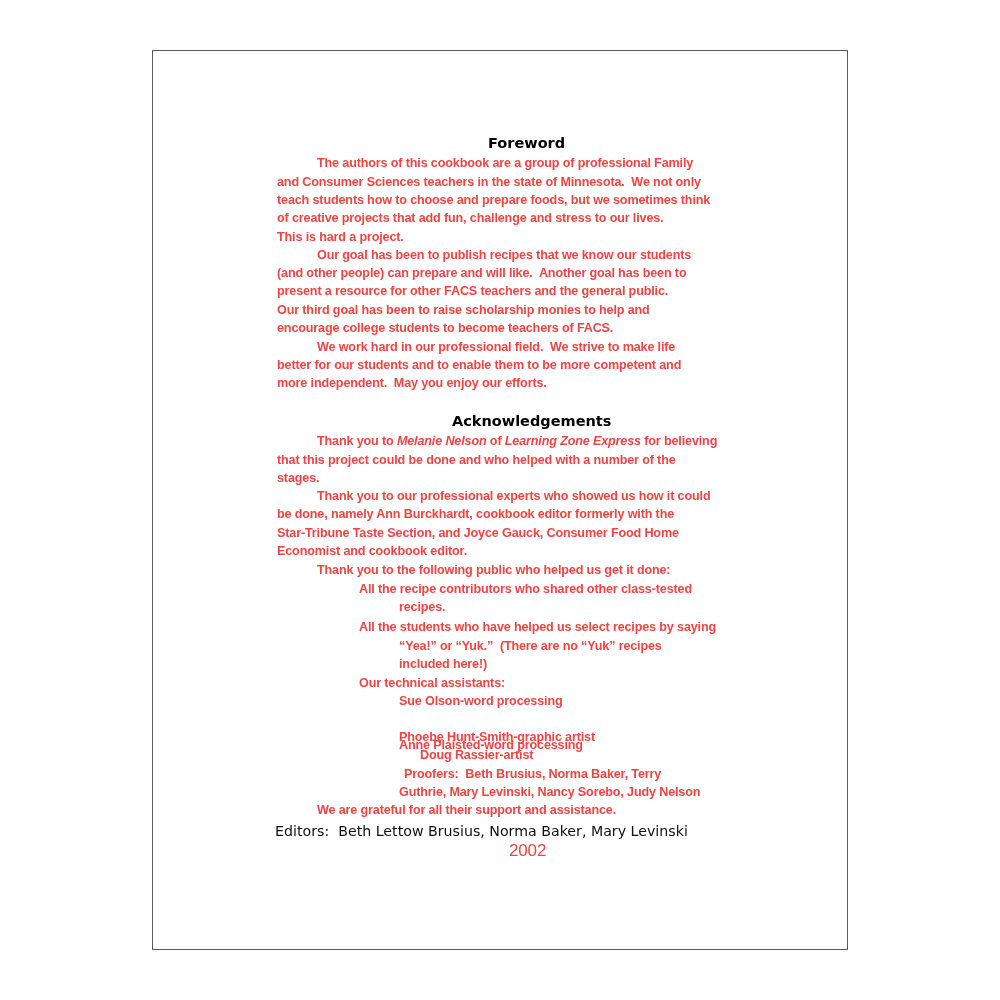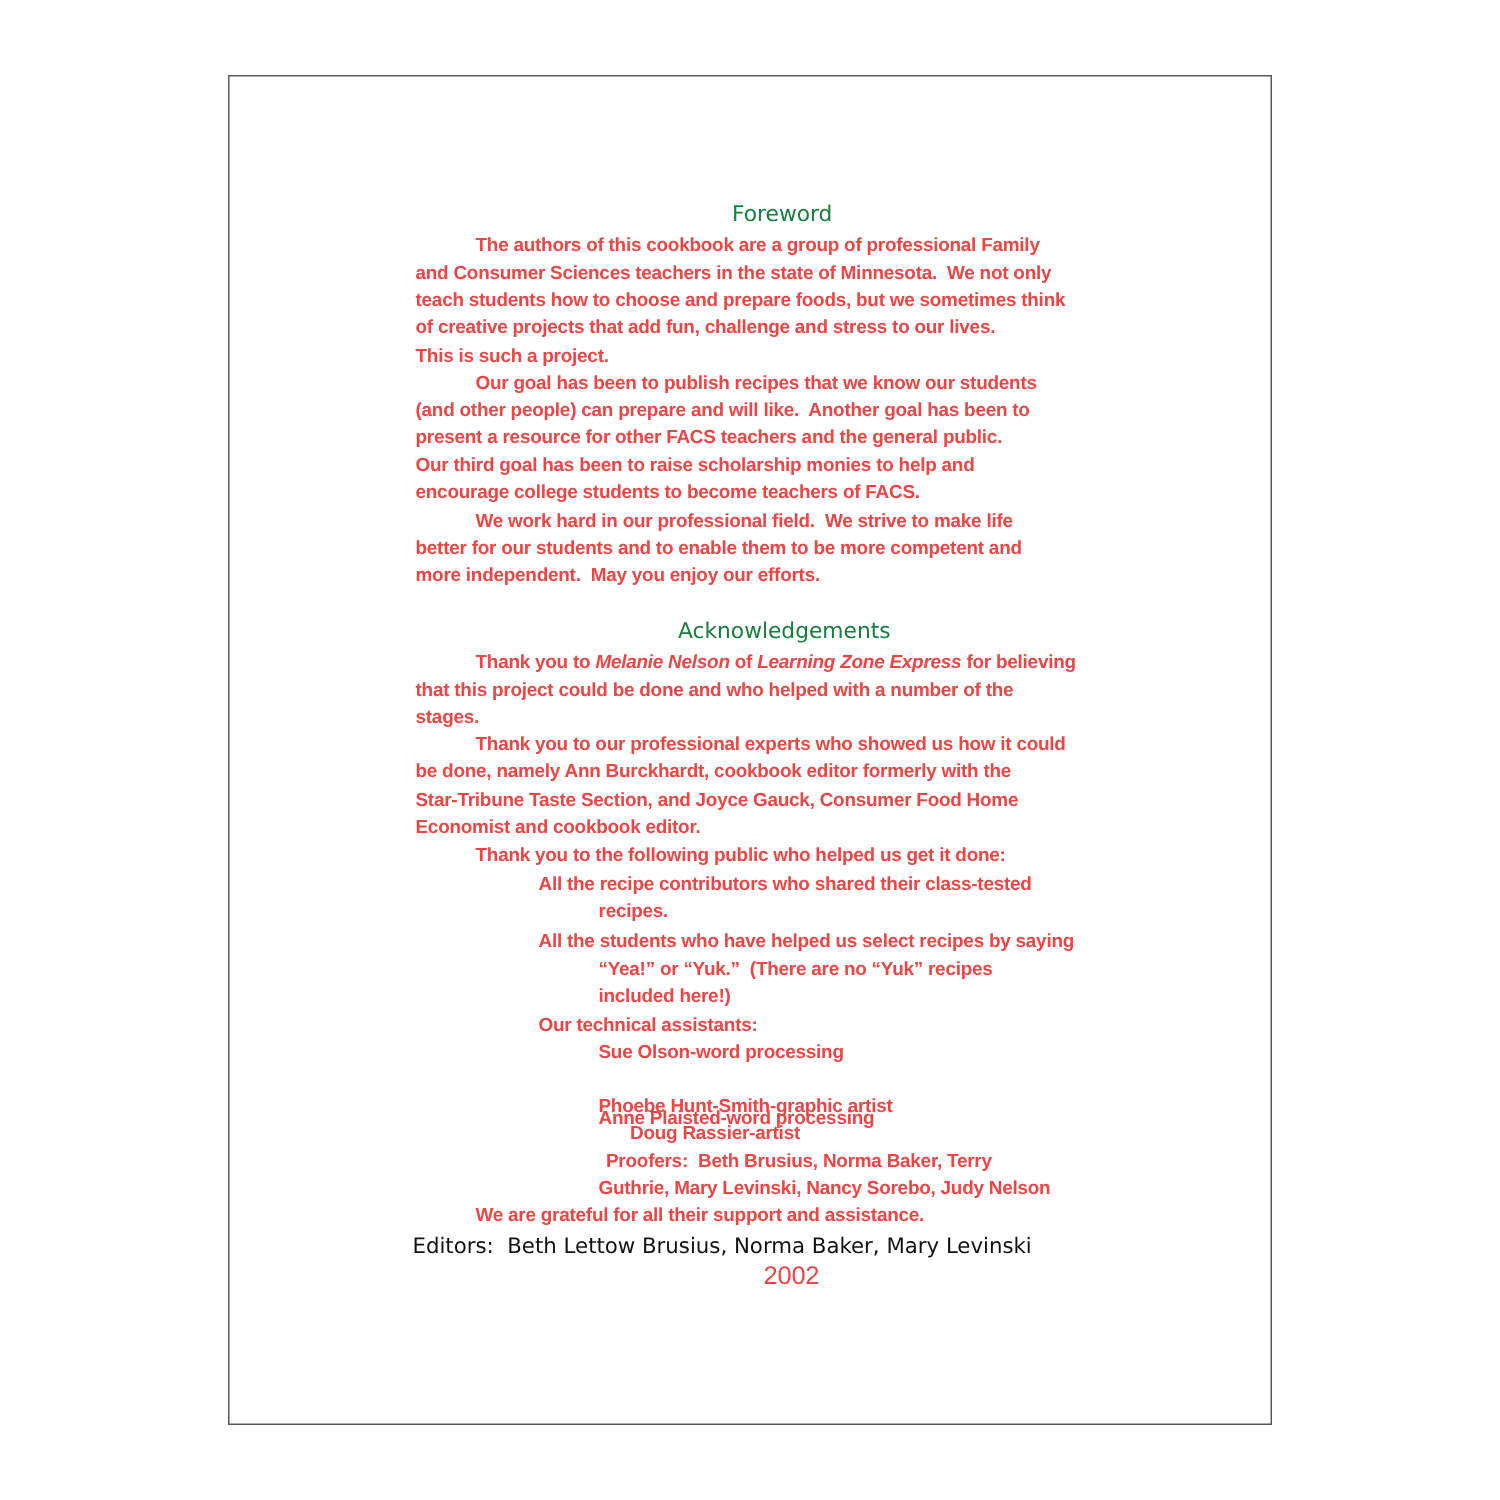--- a/index.html
+++ b/index.html
@@ -7,41 +7,41 @@
     .page {
       position: absolute; left: 152px; top: 50px; width: 694px; height: 898px;
       border: 1px solid #5a5a5a; background: #ffffff;
     }
     .ln {
       position: absolute; white-space: pre; color: #ef4444;
       font-family: Liberation Sans, sans-serif; font-size: 12.6px; line-height: 18px;
       font-weight: bold; letter-spacing: -0.15px;
     }
     .hd {
-      position: absolute; white-space: pre; color: #15803d;
+      position: absolute; white-space: pre; color: #000000;
       font-family: "DejaVu Sans", sans-serif; font-size: 14.5px; line-height: 20px;
-      font-weight: normal;
+      font-weight: bold;
     }
     .ed {
       position: absolute; white-space: pre; color: #111;
       font-family: "DejaVu Sans", sans-serif; font-size: 14.2px; line-height: 20px;
     }
     .it { font-style: italic; }
   </style>
 </head>
 <body>
 
 <div class="page"></div>
 
 <div class="hd" style="left:488px; top:133px;">Foreword</div>
 <div class="ln" style="left:317px; top:154px;">The authors of this cookbook are a group of professional Family</div>
 <div class="ln" style="left:277px; top:173px;">and Consumer Sciences teachers in the state of Minnesota.  We not only</div>
 <div class="ln" style="left:277px; top:191px;">teach students how to choose and prepare foods, but we sometimes think</div>
 <div class="ln" style="left:277px; top:209px;">of creative projects that add fun, challenge and stress to our lives.</div>
-<div class="ln" style="left:277px; top:228px;">This is such a project.</div>
+<div class="ln" style="left:277px; top:228px;">This is hard a project.</div>
 <div class="ln" style="left:317px; top:246px;">Our goal has been to publish recipes that we know our students</div>
 <div class="ln" style="left:277px; top:264px;">(and other people) can prepare and will like.  Another goal has been to</div>
 <div class="ln" style="left:277px; top:282px;">present a resource for other FACS teachers and the general public.</div>
 <div class="ln" style="left:277px; top:301px;">Our third goal has been to raise scholarship monies to help and</div>
 <div class="ln" style="left:277px; top:319px;">encourage college students to become teachers of FACS.</div>
 <div class="ln" style="left:317px; top:338px;">We work hard in our professional field.  We strive to make life</div>
 <div class="ln" style="left:277px; top:356px;">better for our students and to enable them to be more competent and</div>
 <div class="ln" style="left:277px; top:374px;">more independent.  May you enjoy our efforts.</div>
 
 <div class="hd" style="left:452px; top:411px;">Acknowledgements</div>
@@ -49,21 +49,21 @@
 <div class="ln" style="left:317px; top:432px;"><span>Thank you to </span><span class="it">Melanie Nelson</span><span> of </span><span class="it">Learning Zone Express</span><span> for believing</span></div>
 <div class="ln" style="left:277px; top:451px;">that this project could be done and who helped with a number of the</div>
 <div class="ln" style="left:277px; top:469px;">stages.</div>
 
 <div class="ln" style="left:317px; top:487px;">Thank you to our professional experts who showed us how it could</div>
 <div class="ln" style="left:277px; top:505px;">be done, namely Ann Burckhardt, cookbook editor formerly with the</div>
 <div class="ln" style="left:277px; top:524px;">Star-Tribune Taste Section, and Joyce Gauck, Consumer Food Home</div>
 <div class="ln" style="left:277px; top:542px;">Economist and cookbook editor.</div>
 
 <div class="ln" style="left:317px; top:561px;">Thank you to the following public who helped us get it done:</div>
-<div class="ln" style="left:359px; top:580px;">All the recipe contributors who shared their class-tested</div>
+<div class="ln" style="left:359px; top:580px;">All the recipe contributors who shared other class-tested</div>
 <div class="ln" style="left:399px; top:598px;">recipes.</div>
 <div class="ln" style="left:359px; top:618px;">All the students who have helped us select recipes by saying</div>
 <div class="ln" style="left:399px; top:637px;">“Yea!” or “Yuk.”  (There are no “Yuk” recipes</div>
 <div class="ln" style="left:399px; top:655px;">included here!)</div>
 <div class="ln" style="left:359px; top:674px;">Our technical assistants:</div>
 <div class="ln" style="left:399px; top:692px;text-align:center;">Sue Olson-word processing</div>
 <div class="ln" style="left:399px; top:736px;">Anne Plaisted-word processing</div>
 <div class="ln" style="left:399px; top:728px;">Phoebe Hunt-Smith-graphic artist</div>
 <div class="ln" style="left:420px; top:746px;">Doug Rassier-artist</div>
 <div class="ln" style="left:404px; top:765px;">Proofers:  Beth Brusius, Norma Baker, Terry</div>

